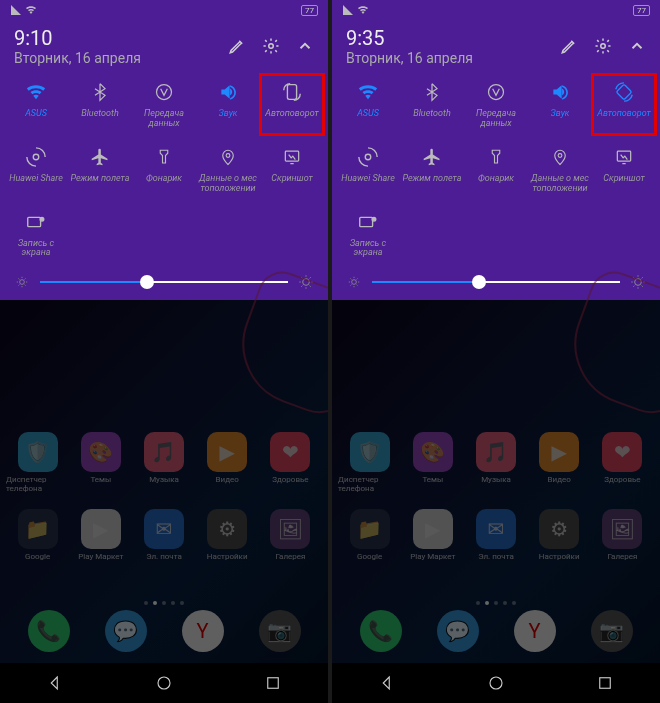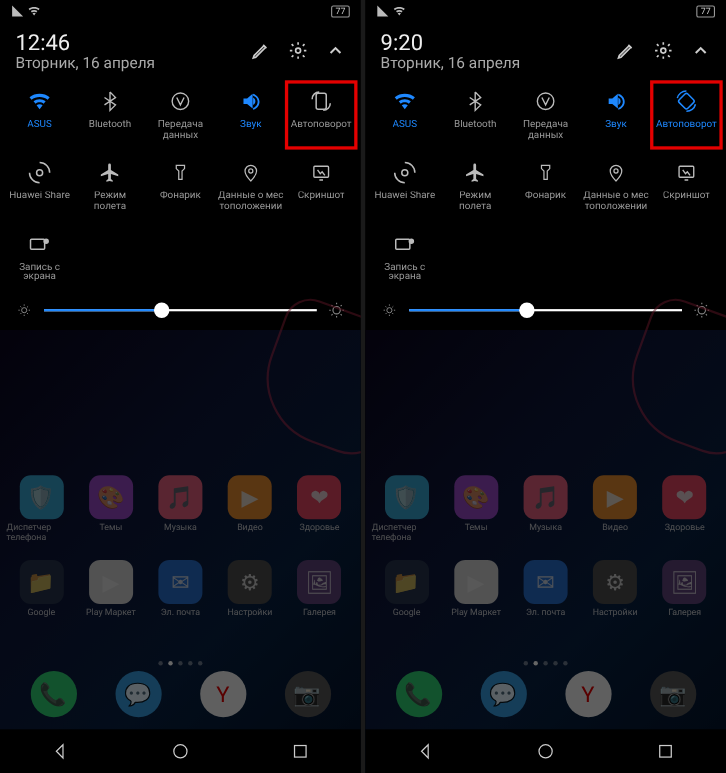--- a/index.html
+++ b/index.html
@@ -8,21 +8,21 @@
     height: 703px;
     background: #1a1a1a;
     font-family: -apple-system, BlinkMacSystemFont, "Segoe UI", Roboto, sans-serif;
     display: flex;
     gap: 4px;
     overflow: hidden;
   }
   .screen {
     width: 328px;
     height: 703px;
-    background: #000000;
+    background: #4c1d95;
     position: relative;
     overflow: hidden;
   }
   .status-bar {
     height: 20px;
     display: flex;
     justify-content: space-between;
     align-items: center;
     padding: 0 10px;
     color: #ccc;
@@ -40,20 +40,21 @@
   .time { font-size: 20px; font-weight: 400; color:#eee;}
   .date { font-size: 14px; color: #aaa; margin-top: 0px; }
   .header-icons { display: flex; gap: 16px; align-items: center; }
   .hicon { width: 18px; height: 18px; color: #ccc; display:flex; align-items:center; justify-content:center; }
 
   .tiles {
     display: grid;
     grid-template-columns: repeat(5, 1fr);
     padding: 4px 4px 0 4px;
     row-gap: 2px;
+    font-style: italic;
   }
   .tile {
     display: flex;
     flex-direction: column;
     align-items: center;
     padding: 6px 1px;
     font-size: 9px;
     color: #999;
     text-align: center;
     min-height: 55px;
@@ -202,21 +203,21 @@
           </svg>
         </span>
     </div>
     <div class="status-right">
       <span style="border:1px solid #999;border-radius:2px;padding:0 3px;font-size:8px;"><span>77</span></span>
     </div>
   </div>
 
   <div class="header">
     <div class="time-block">
-      <div class="time">12:46</div>
+      <div class="time">9:10</div>
       <div class="date">Вторник, 16 апреля</div>
     </div>
     <div class="header-icons">
       <span class="hicon">
           <svg viewBox="0 0 24 24" width="18" height="18" fill="none" stroke="#ccc" stroke-width="2">
             <path d="M3 21l3-1 12-12-2-2L4 18l-1 3zM15 5l4 4"></path>
           </svg>
         </span>
       <span class="hicon">
           <svg viewBox="0 0 24 24" width="18" height="18" fill="none" stroke="#ccc" stroke-width="2">
@@ -455,21 +456,21 @@
           </svg>
         </span>
     </div>
     <div class="status-right">
       <span style="border:1px solid #999;border-radius:2px;padding:0 3px;font-size:8px;"><span>77</span></span>
     </div>
   </div>
 
   <div class="header">
     <div class="time-block">
-      <div class="time">9:20</div>
+      <div class="time">9:35</div>
       <div class="date">Вторник, 16 апреля</div>
     </div>
     <div class="header-icons">
       <span class="hicon">
           <svg viewBox="0 0 24 24" width="18" height="18" fill="none" stroke="#ccc" stroke-width="2">
             <path d="M3 21l3-1 12-12-2-2L4 18l-1 3zM15 5l4 4"></path>
           </svg>
         </span>
       <span class="hicon">
           <svg viewBox="0 0 24 24" width="18" height="18" fill="none" stroke="#ccc" stroke-width="2">

